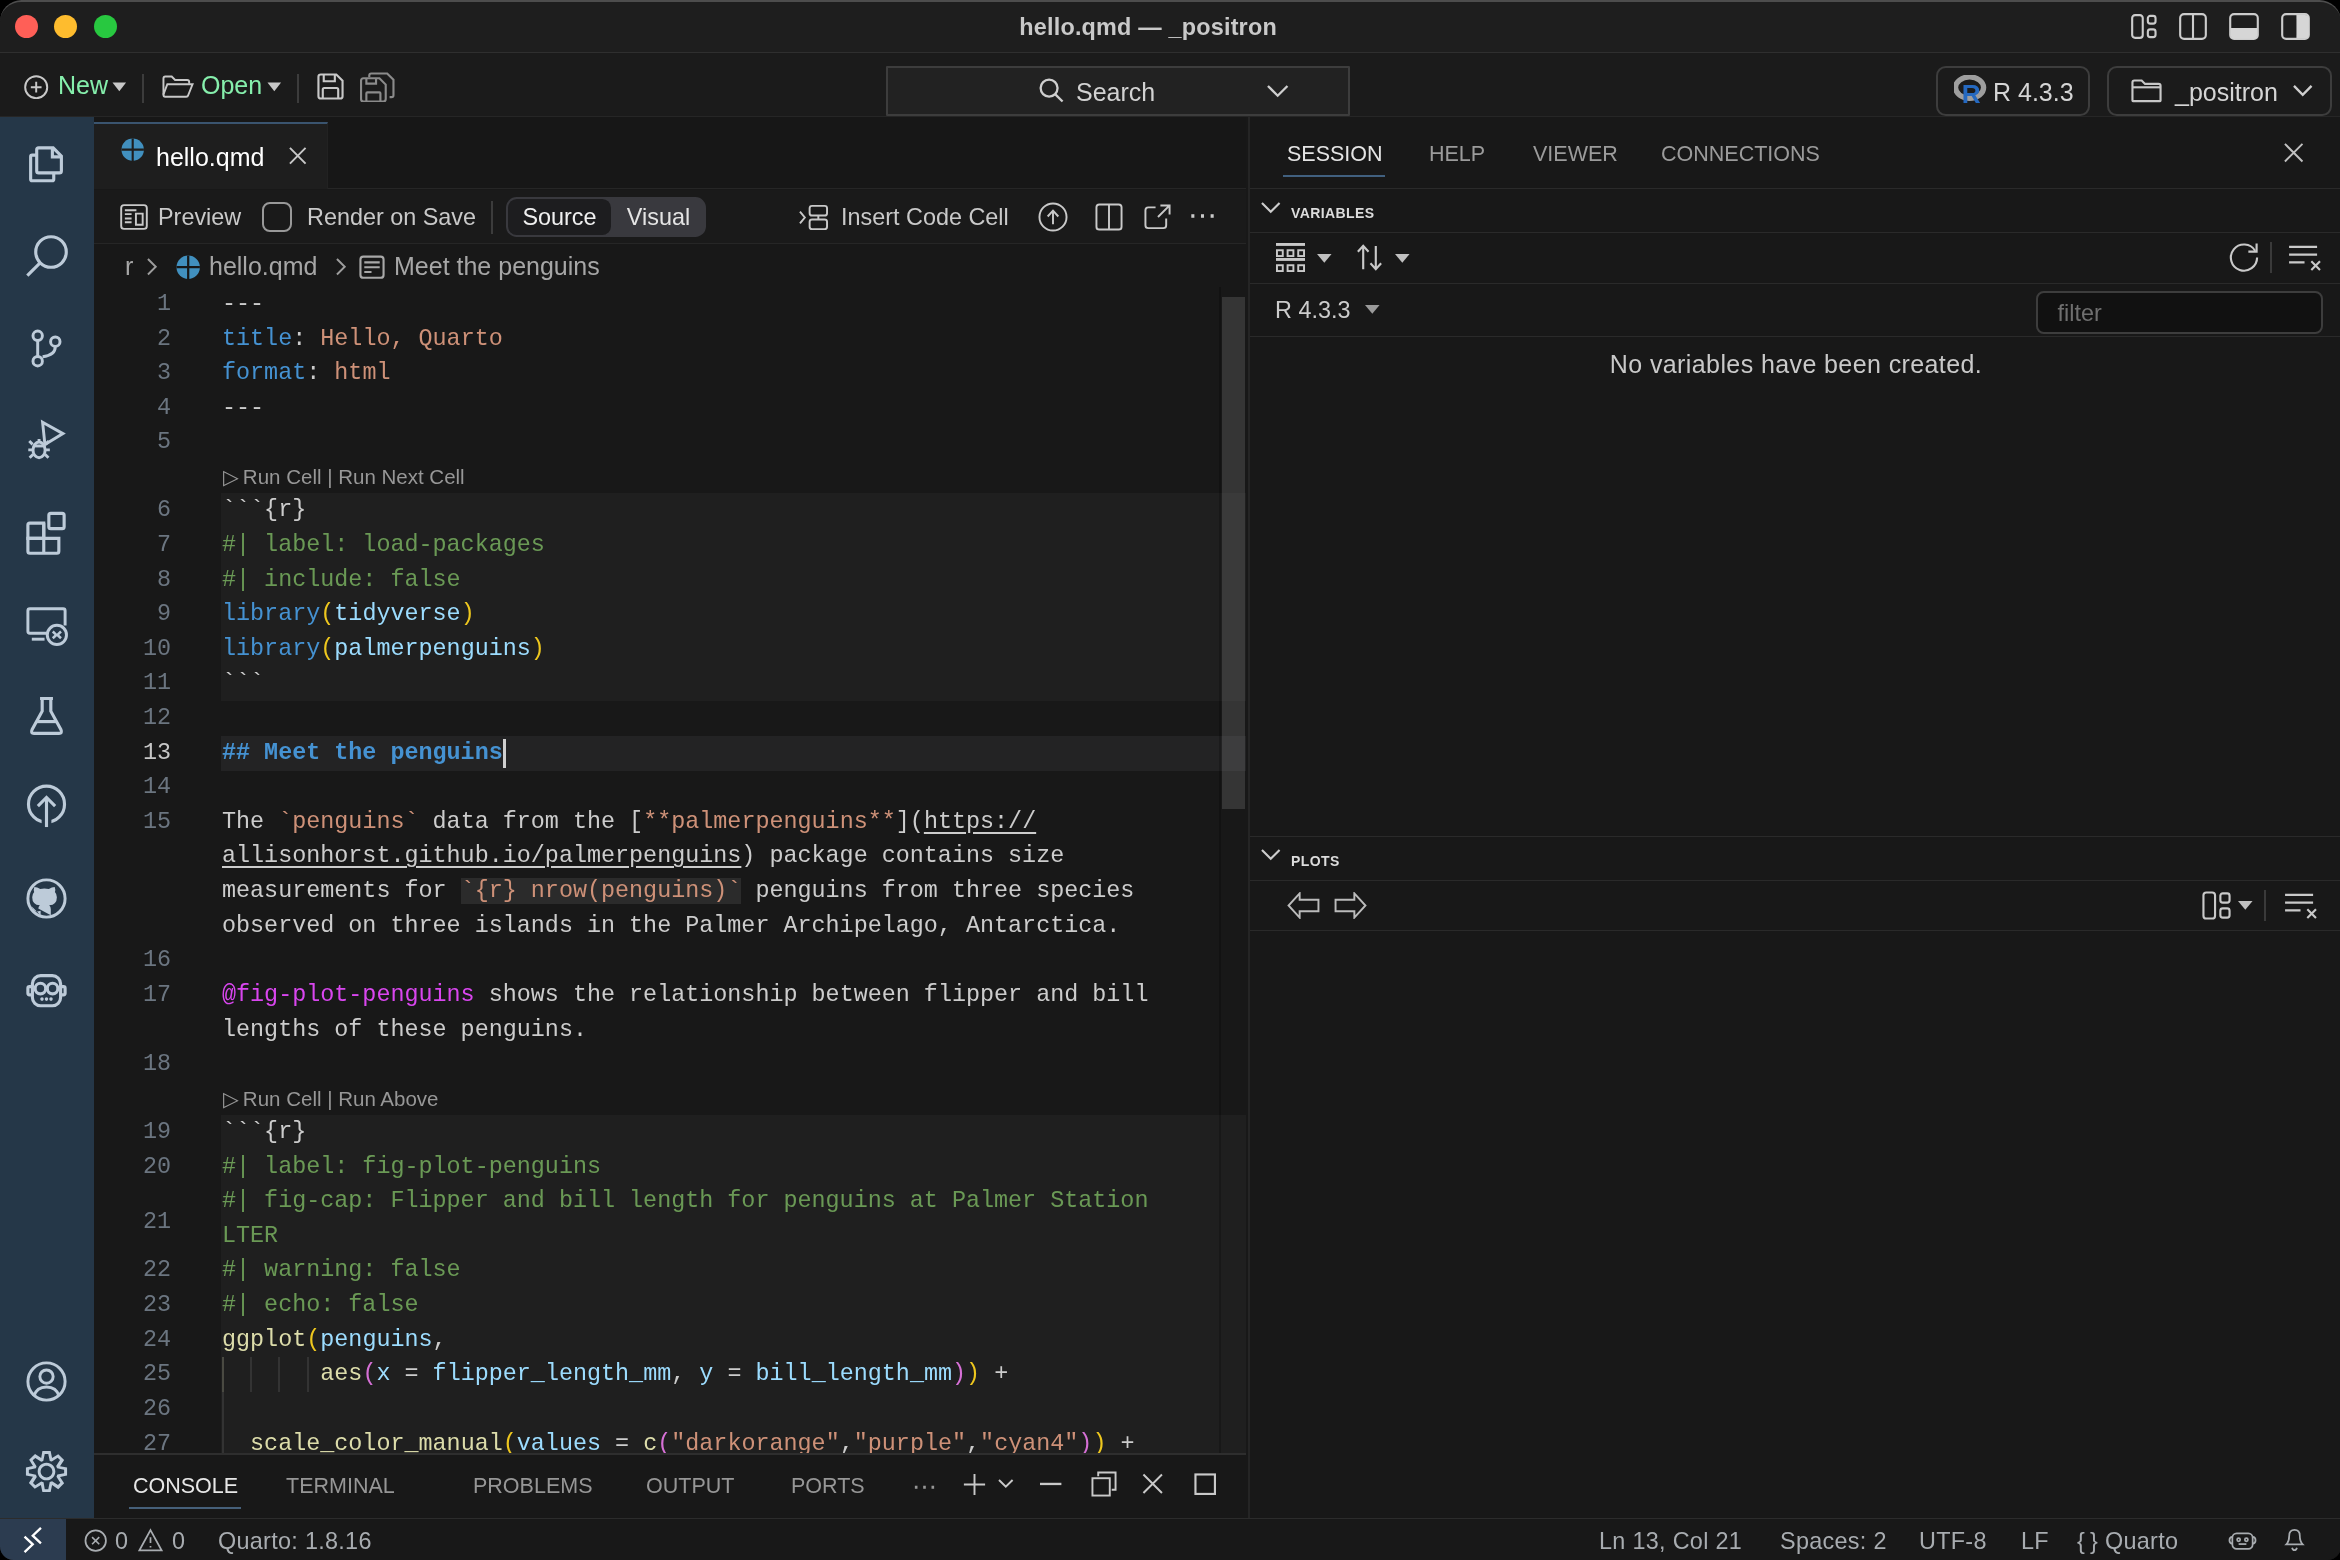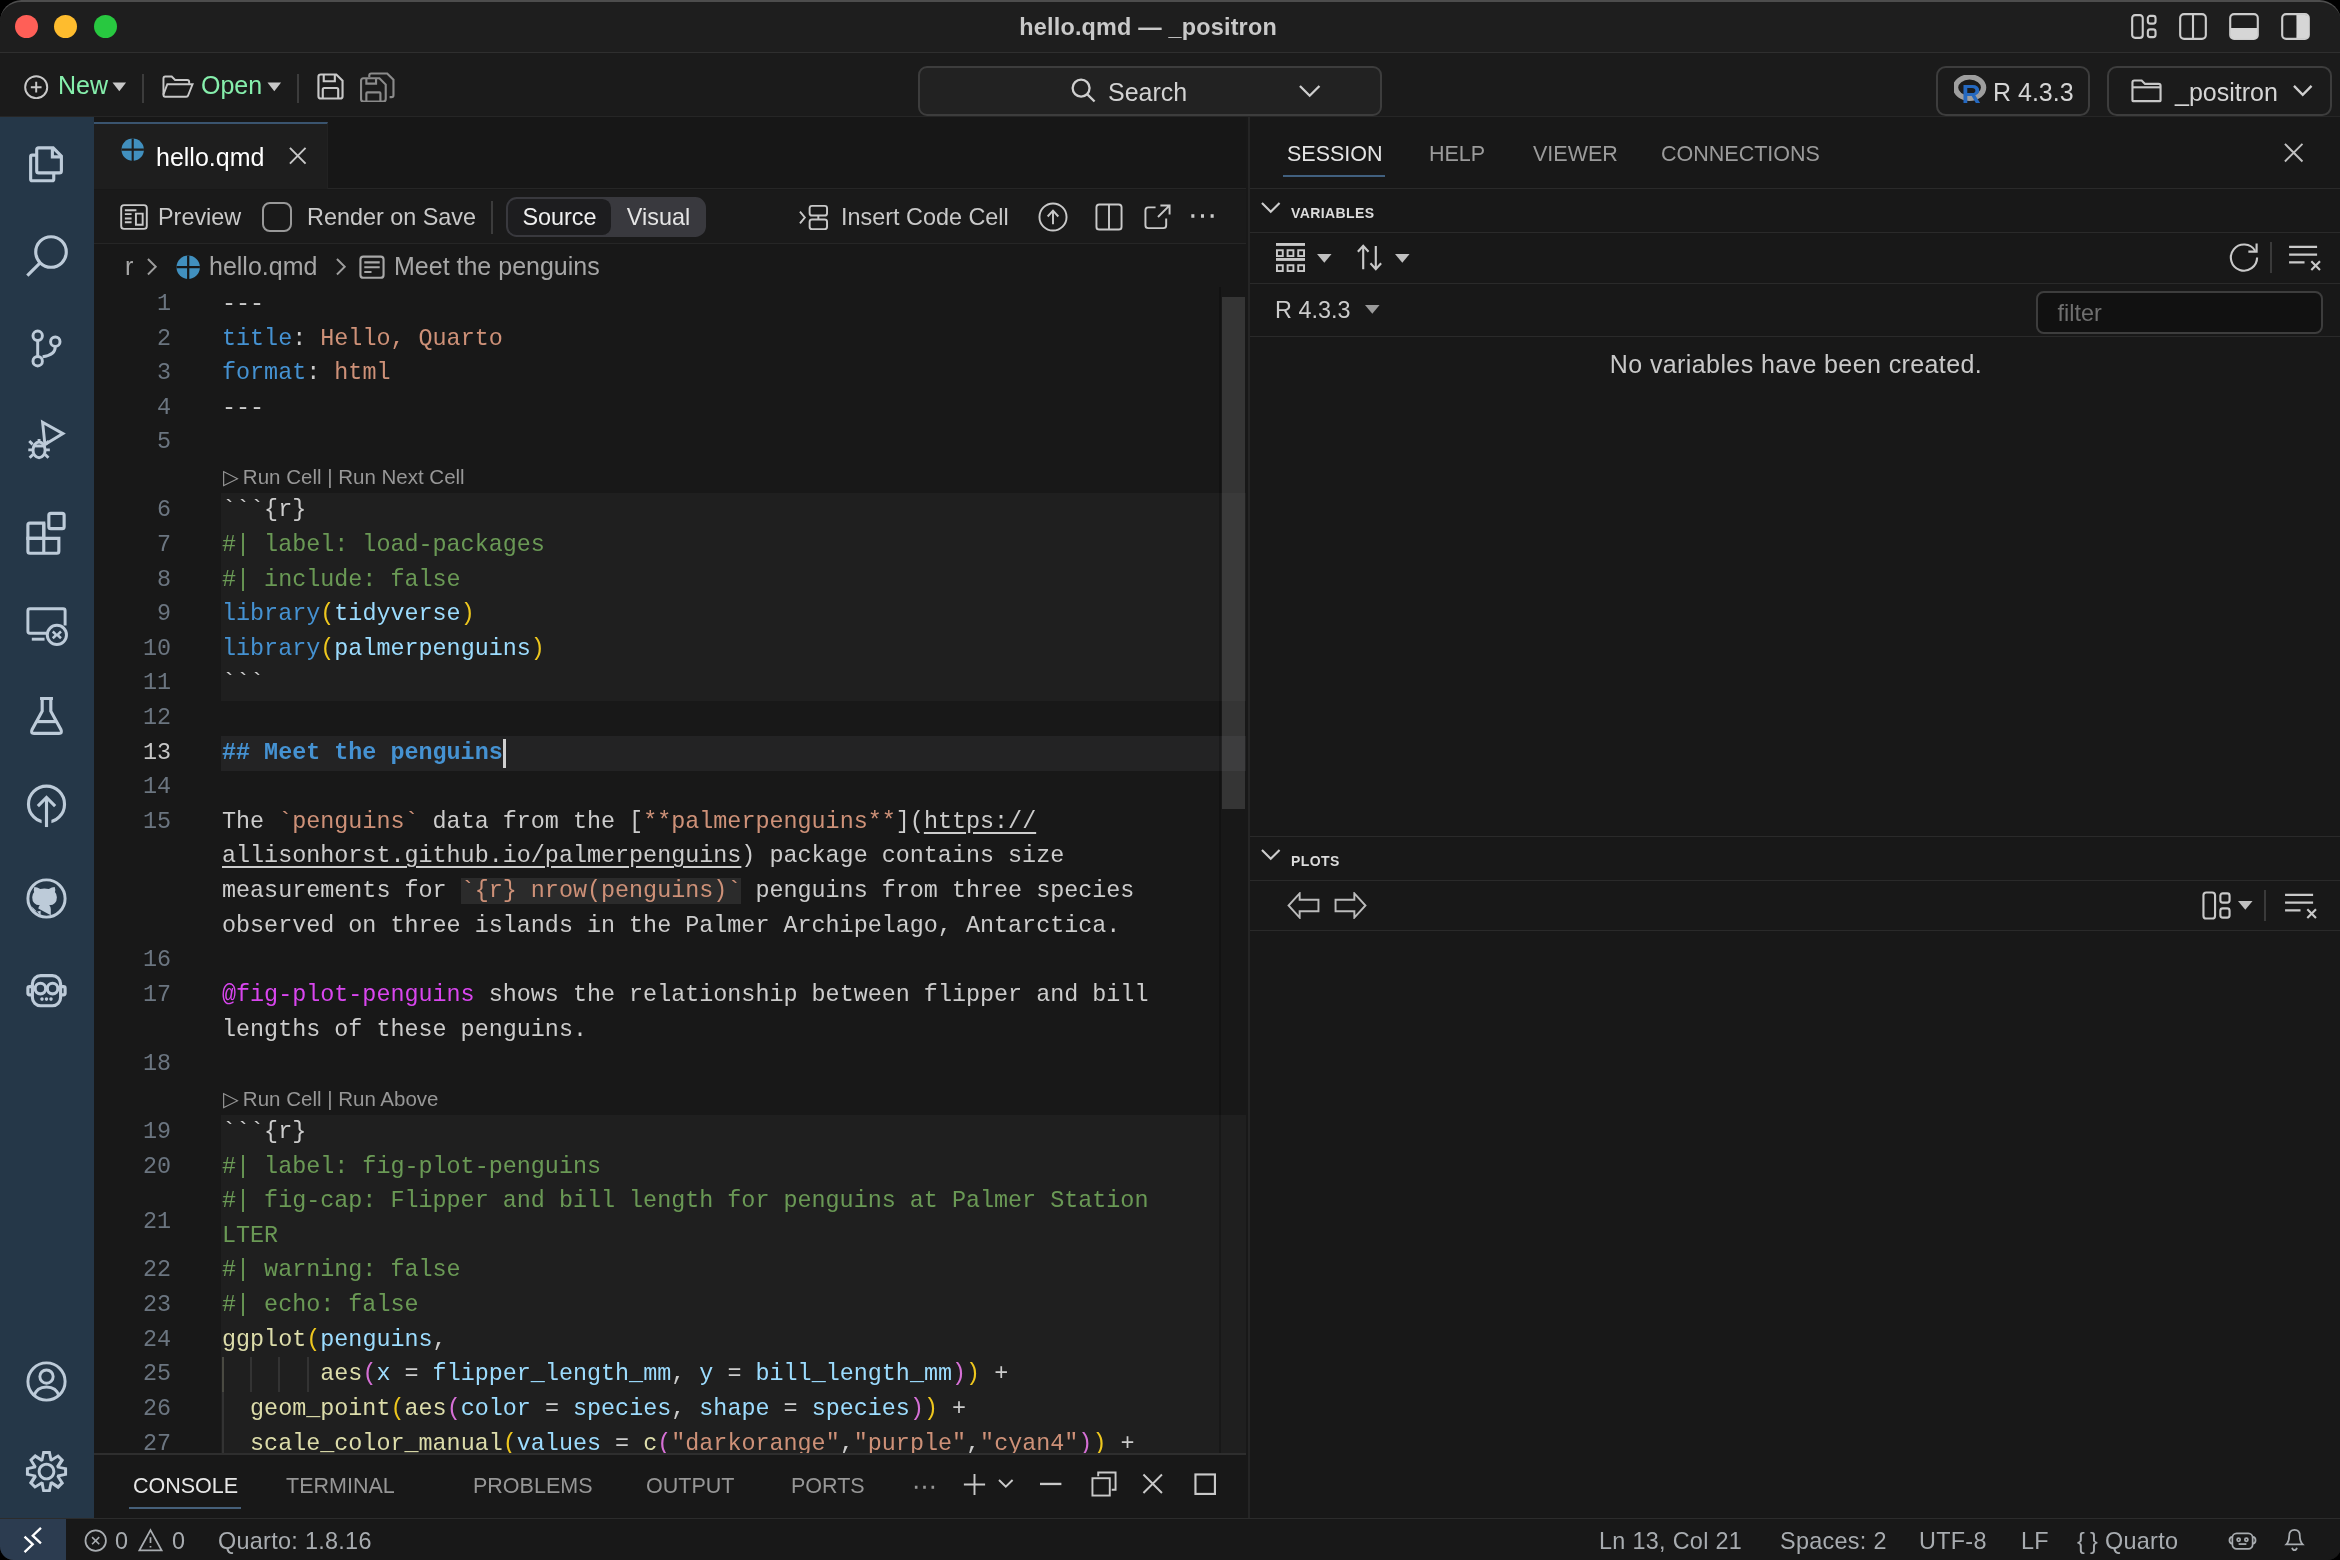--- a/index.html
+++ b/index.html
@@ -10,21 +10,21 @@
 .a{position:absolute}
 svg{display:block}
 
 .titlebar{position:absolute;left:0;top:0;width:2341px;height:52px;background:#1e1e1e}
 .tl{position:absolute;top:14.6px;width:23.4px;height:23.4px;border-radius:50%}
 .title{position:absolute;top:0;left:-22.4px;height:52px;line-height:54px;width:2341px;text-align:center;color:#c9c9c9;font-size:23.4px;font-weight:600;letter-spacing:0.2px}
 
 .actionbar{position:absolute;left:0;top:52px;width:2341px;height:65px;background:#1b1b1b;border-top:1px solid #2f2f2f;border-bottom:1px solid #262626}
 .abtxt{color:#86efac;font-size:25px;line-height:65px}
 .vsep{position:absolute;top:20.5px;width:2px;height:29px;background:#3c3c3c}
-.srch{position:absolute;left:918px;top:12.7px;width:464px;height:50px;background:#222;border:2px solid #3d3d3d;border-radius:9px}
+.srch{position:absolute;left:886px;top:12.7px;width:464px;height:50px;background:#222;border:2px solid #3d3d3d;border-radius:1px}
 .topbtn{position:absolute;top:12.7px;height:50px;border:2px solid #3d3d3d;border-radius:9.8px}
 
 .activitybar{position:absolute;left:0;top:117px;width:94px;height:1401px;background:#253748}
 .ai{position:absolute;left:23.4px;width:47px;height:47px}
 
 .editor{position:absolute;left:94px;top:117px;width:1152px;height:1401px;background:#181818}
 .tabbar{position:absolute;left:0;top:0;width:1152px;height:72px;background:#171717;border-bottom:1px solid #262626}
 .tab{position:absolute;left:0;top:4.9px;width:234px;height:67px;background:#1e1e1e;border-top:2.9px solid #3a546f;border-right:1px solid #222}
 .edtoolbar{position:absolute;left:0;top:73px;width:1152px;height:54px;background:#1a1a1a;border-bottom:1px solid #262626}
 .ettxt{color:#c9c9c9;font-size:23.4px}
@@ -343,21 +343,20 @@
     <div class="cr" style="top:932px"><span class="c">LTER</span></div>
     <div class="cr" style="top:966px"><span class="c">#| warning: false</span></div>
     <div class="cr" style="top:1001px"><span class="c">#| echo: false</span></div>
     <div class="cr" style="top:1036px"><span class="f">ggplot</span><span class="b1">(</span><span class="v">penguins</span>,</div>
     <div class="guide" style="left:128px;top:1070px;background:#4a4a42"></div>
     <div class="guide" style="left:156px;top:1070px"></div>
     <div class="guide" style="left:184px;top:1070px"></div>
     <div class="guide" style="left:213px;top:1070px"></div>
     <div class="cr" style="top:1070px">       <span class="f">aes</span><span class="b2">(</span><span class="v">x</span> = <span class="v">flipper_length_mm</span>, <span class="v">y</span> = <span class="v">bill_length_mm</span><span class="b2">)</span><span class="b1">)</span> +</div>
     <div class="guide" style="left:128px;top:1105px"></div>
-    <div class="cr" style="top:1105px">  <span class="f">geom_point</span><span class="b1">(</span><span class="f">aes</span><span class="b2">(</span><span class="v">color</span> = <span class="v">species</span>, <span class="v">shape</span> = <span class="v">species</span><span class="b2">)</span><span class="b1">)</span> +</div>
     <div class="guide" style="left:128px;top:1140px"></div>
     <div class="cr" style="top:1140px">  <span class="f">scale_color_manual</span><span class="b1">(</span><span class="v">values</span> = <span class="f">c</span><span class="b2">(</span><span class="s">"darkorange"</span>,<span class="s">"purple"</span>,<span class="s">"cyan4"</span><span class="b2">)</span><span class="b1">)</span> +</div>
     <div class="a" style="left:1125px;top:0;width:2px;height:1166px;background:rgba(0,0,0,0.22)"></div>
           <div class="sbthumb" style="top:9.8px;height:512px"></div>
   </div>
   <div class="panel">
     <div class="ptab" style="left:39px;color:#e7e7e7">CONSOLE</div>
     <div class="a" style="left:35px;top:52px;width:112px;height:2.4px;background:#46607a"></div>
     <div class="ptab" style="left:192px">TERMINAL</div>
     <div class="ptab" style="left:379px">PROBLEMS</div>

